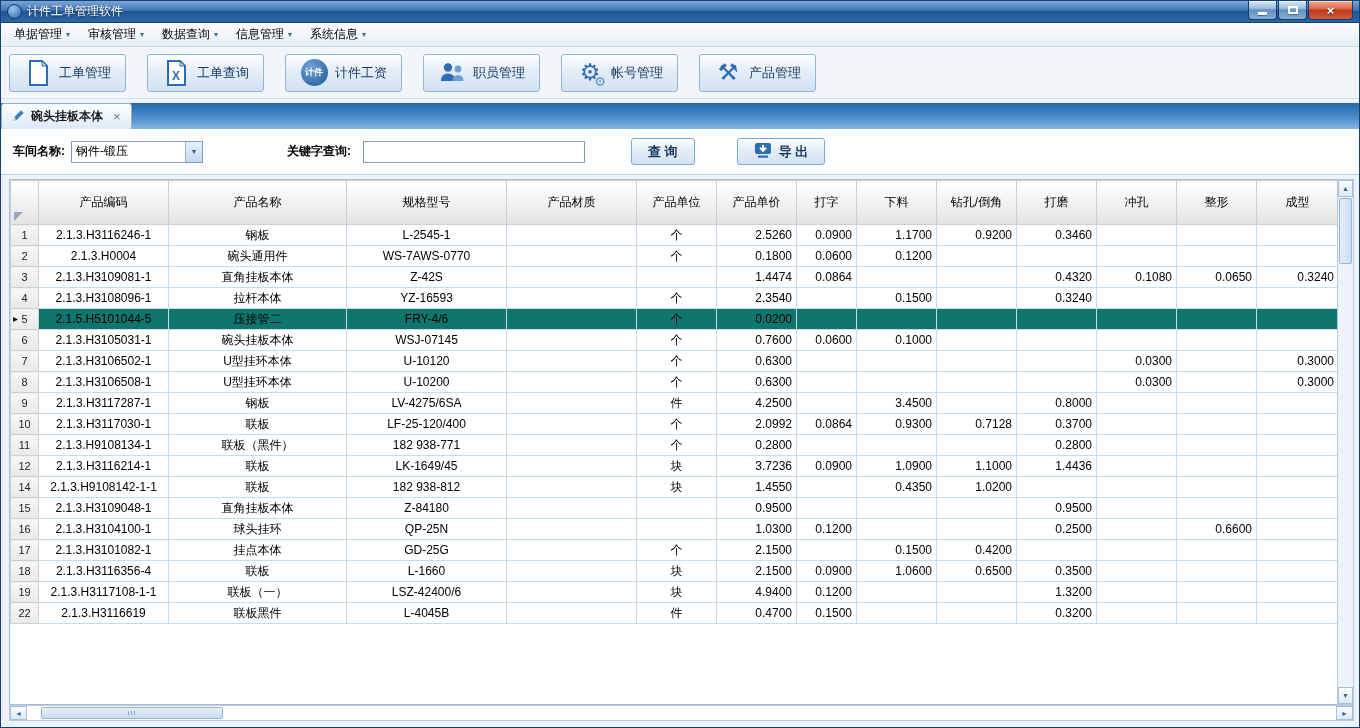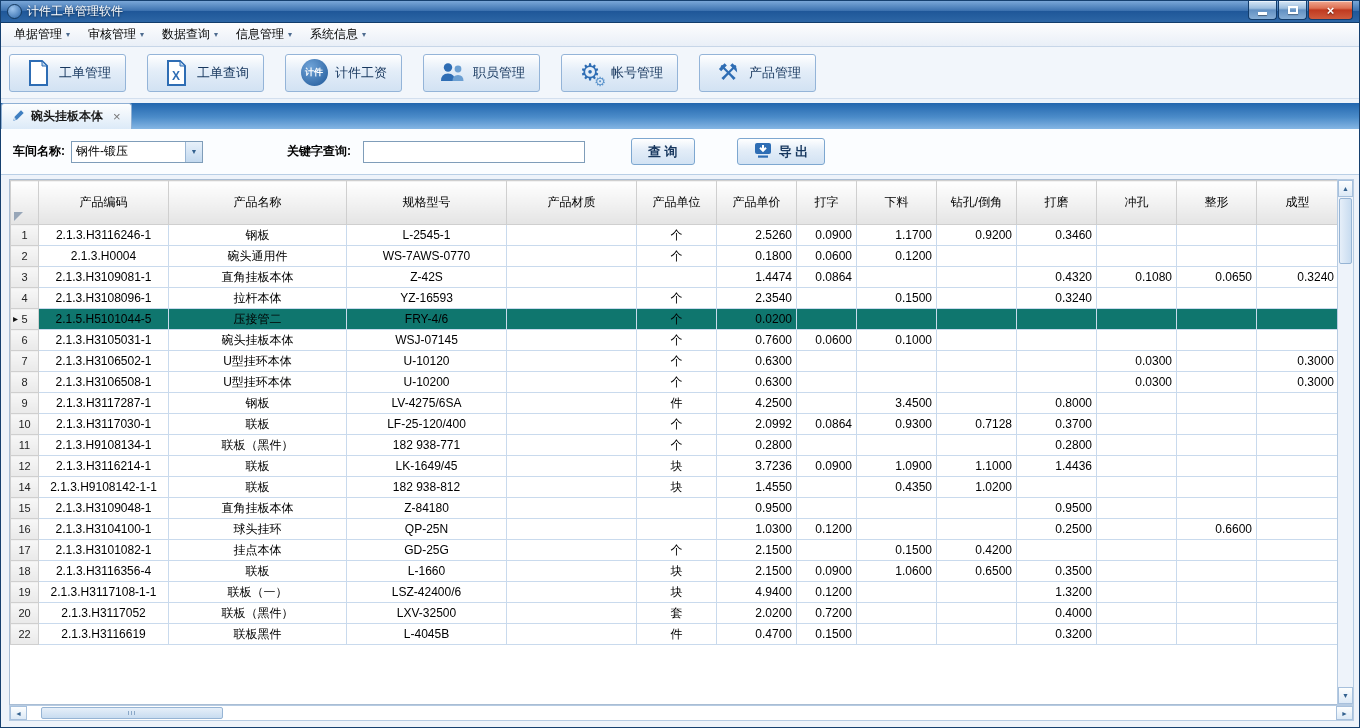--- a/index.html
+++ b/index.html
@@ -525,36 +525,20 @@
               <td class="num">4.9400</td>
               <td class="num">0.1200</td>
               <td class="num"></td>
               <td class="num"></td>
               <td class="num">1.3200</td>
               <td class="num"></td>
               <td class="num"></td>
               <td class="num"></td>
             </tr>
             <tr>
-              <td class="rownum">20</td>
-              <td class="txt">2.1.3.H3117052</td>
-              <td class="txt">联板（黑件）</td>
-              <td class="txt">LXV-32500</td>
-              <td class="txt"></td>
-              <td class="txt">套</td>
-              <td class="num">2.0200</td>
-              <td class="num">0.7200</td>
-              <td class="num"></td>
-              <td class="num"></td>
-              <td class="num">0.4000</td>
-              <td class="num"></td>
-              <td class="num"></td>
-              <td class="num"></td>
-            </tr>
-            <tr>
               <td class="rownum">22</td>
               <td class="txt">2.1.3.H3116619</td>
               <td class="txt">联板黑件</td>
               <td class="txt">L-4045B</td>
               <td class="txt"></td>
               <td class="txt">件</td>
               <td class="num">0.4700</td>
               <td class="num">0.1500</td>
               <td class="num"></td>
               <td class="num"></td>

